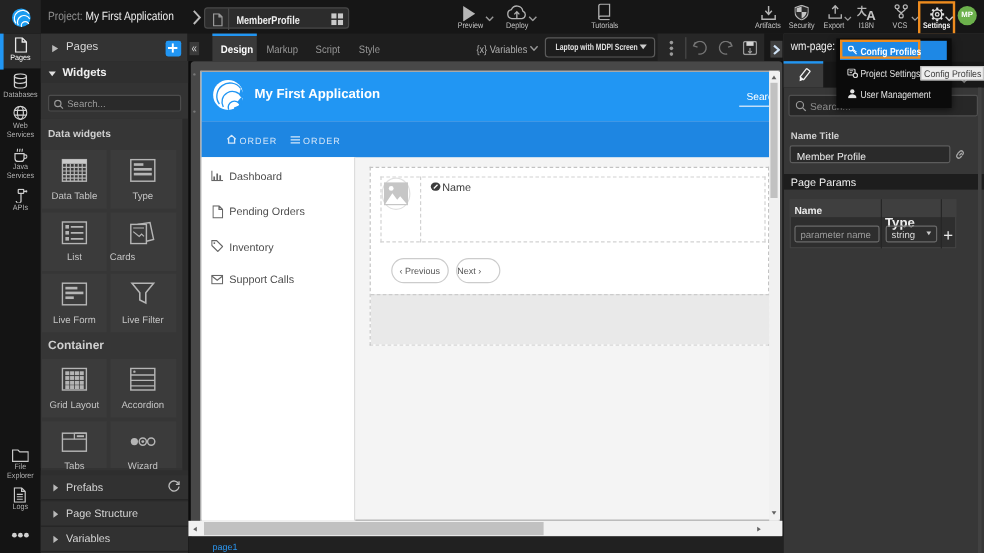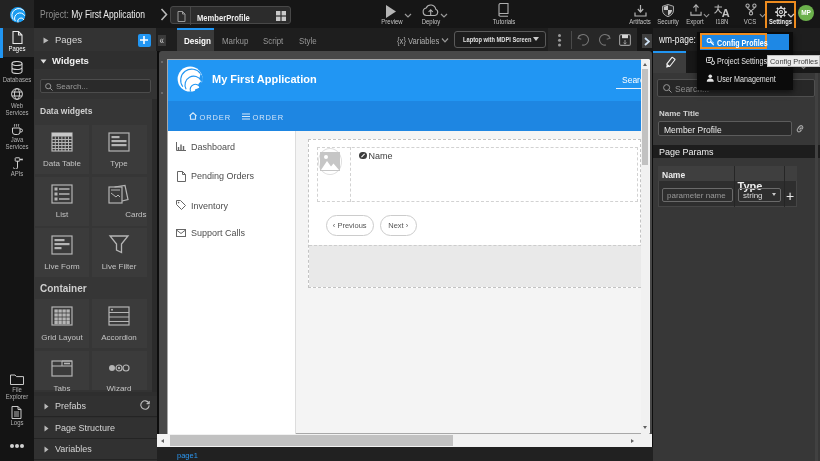--- a/index.html
+++ b/index.html
@@ -298,21 +298,21 @@
       <rect x="3.5" y="8.5" width="3" height="3" fill="#b5b5b5"></rect>
       <rect x="3.5" y="13.5" width="3" height="3" fill="#b5b5b5"></rect>
     </svg>
     <div class="abs" style="left:35px;top:210.0px;width:54px;text-align:center;font-size:8px;color:#c4c4c4">List</div>
 <div class="abs" style="left:91.5px;top:176.5px;width:55px;height:49px;background:#3b3b3b;overflow:hidden"></div>
     <svg class="abs" style="left:108.0px;top:183.5px" width="22" height="20" viewBox="0 0 22 20">
       <rect x="1" y="3" width="13" height="16" fill="none" stroke="#b5b5b5" stroke-width="1.2"></rect>
       <path d="M3 6 H12 M3 9 L8 13 L10 11 L12 13" stroke="#b5b5b5" stroke-width="1" fill="none"></path>
       <path d="M14 17 L20 15.5 L17 1.5 L6.5 3" fill="none" stroke="#b5b5b5" stroke-width="1.2"></path>
     </svg>
-    <div class="abs" style="left:91.5px;top:210.0px;width:55px;text-align:right;font-size:8px;color:#c4c4c4">Cards</div>
+    <div class="abs" style="left:91.5px;top:210.0px;width:55px;text-align:left;font-size:8px;color:#c4c4c4">Cards</div>
 <div class="abs" style="left:35px;top:228px;width:54px;height:49px;background:#3b3b3b;overflow:hidden"></div>
     <svg class="abs" style="left:51.0px;top:235px" width="22" height="20" viewBox="0 0 22 20">
       <rect x="1" y="1" width="20" height="18" fill="none" stroke="#b5b5b5" stroke-width="1.2"></rect>
       <rect x="3.5" y="4" width="10" height="2.2" fill="#b5b5b5"></rect>
       <rect x="3.5" y="8" width="15" height="2.2" fill="#b5b5b5"></rect>
       <rect x="3.5" y="12" width="7" height="2.2" fill="#b5b5b5"></rect>
     </svg>
     <div class="abs" style="left:35px;top:261.5px;width:54px;text-align:center;font-size:8px;color:#c4c4c4">Live Form</div>
 <div class="abs" style="left:91.5px;top:228px;width:55px;height:49px;background:#3b3b3b;overflow:hidden"></div>
     <svg class="abs" style="left:108.0px;top:235px" width="22" height="20" viewBox="0 0 22 20">
@@ -458,21 +458,21 @@
       <div style="position:absolute;left:3.5px;top:3.5px;width:4px;height:4px;border-radius:50%;background:#fff"></div>
     </div>
 <div class="abs" style="left:359px;top:151.5px;width:7.5px;height:7.5px;border-radius:50%;background:#3c3c3c">
       <svg style="margin:1.5px" width="4.5" height="4.5" viewBox="0 0 5 5">
         <path d="M0.5 4.5 L4 1" stroke="#fff" stroke-width="1.2"></path>
       </svg>
     </div>
 <div class="abs" style="left:368.5px;top:150.5px;font-size:9px;color:#3d3d3d">Name</div>
 
 <div class="abs" style="left:326px;top:215px;width:47.5px;height:20.5px;background:#fff;border:1px solid #ccc;border-radius:10.5px;font-size:7.5px;color:#555;text-align:center;line-height:19px">‹ Previous</div>
-<div class="abs" style="left:380px;top:215px;width:36.5px;height:20.5px;background:#fff;border:1px solid #ccc;border-radius:10.5px;font-size:7.5px;color:#555;text-align:center;line-height:19px">Next ›</div>
+<div class="abs" style="left:380px;top:215px;width:36.5px;height:20.5px;background:#fff;border:1px solid #ccc;border-radius:10.5px;font-size:7.5px;color:#555;text-align:left;line-height:19px">Next ›</div>
 
 <div class="abs" style="left:308.5px;top:244.5px;width:332px;height:42.5px;background:#e9e9e9;border-top:1px dashed #ccc"></div>
 
 <div class="abs" style="left:641.3px;top:58.5px;width:7.7px;height:375.5px;background:#f1f1f1"></div>
 <div class="abs" style="left:642.8px;top:62.5px;width:0;height:0;border-left:2.6px solid transparent;border-right:2.6px solid transparent;border-bottom:3.6px solid #606060"></div>
 <div class="abs" style="left:641.8px;top:69px;width:6.7px;height:96px;background:#c1c1c1"></div>
 <div class="abs" style="left:642.8px;top:426px;width:0;height:0;border-left:2.6px solid transparent;border-right:2.6px solid transparent;border-top:3.6px solid #606060"></div>
 
 <div class="abs" style="left:157px;top:433.8px;width:495px;height:13.6px;background:#f1f1f1"></div>
 <div class="abs" style="left:160.5px;top:438.5px;width:0;height:0;border-top:2.6px solid transparent;border-bottom:2.6px solid transparent;border-right:3.6px solid #606060"></div>

